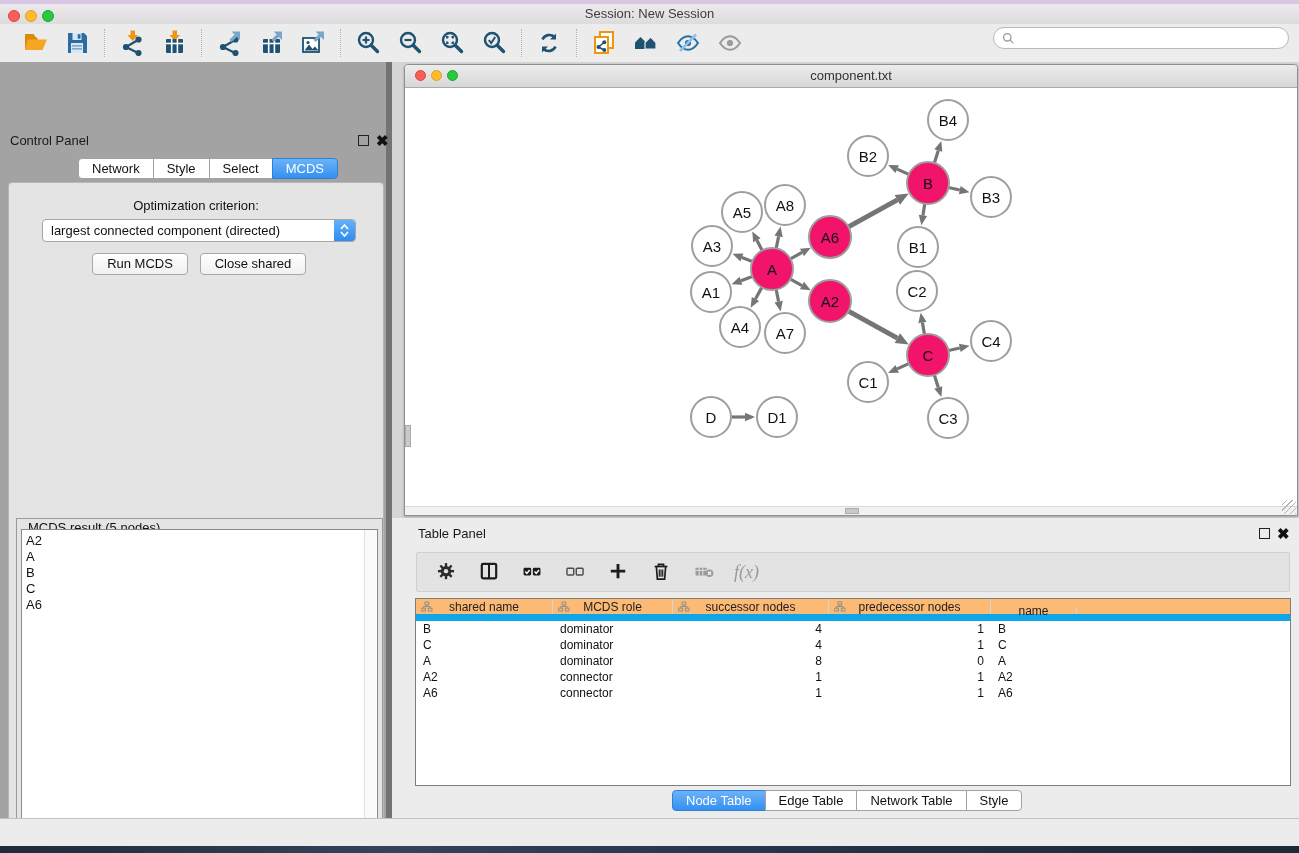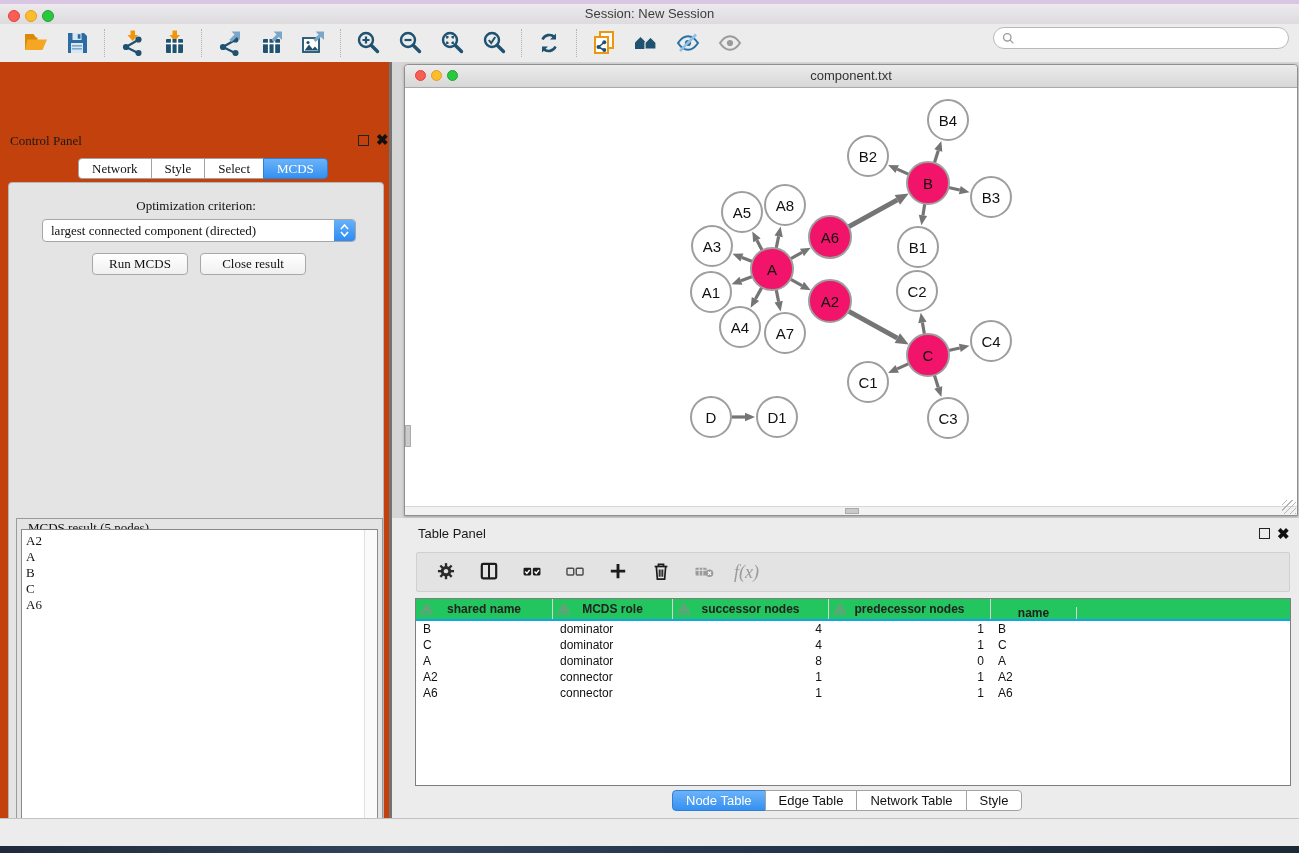--- a/index.html
+++ b/index.html
@@ -20,21 +20,21 @@
   #toolbar { left:0; top:24px; width:1299px; height:38px; background:#ececec; display:flex; align-items:center; padding-left:8px; }
   .tb-group { display:flex; align-items:center; gap:8px; padding:0 10px; }
   .tb-sep { width:1px; height:28px; border-left:1px dotted #b2b2b2; }
   .tb-btn { width:34px; height:30px; display:flex; align-items:center; justify-content:center; cursor:default; }
   .tb-btn svg { width:26px; height:26px; }
   #search-wrap { position:absolute; right:10px; top:3px; width:296px; height:22px; background:#fff; border:1px solid #b9b9b9; border-radius:11px; display:flex; align-items:center; padding:0 8px; }
   #search-wrap svg { width:13px; height:13px; margin-right:5px; flex:none; }
   #search-input { border:none; outline:none; flex:1; font-size:12px; background:transparent; }
 
   
-  #control-panel { left:0; top:62px; width:392px; height:756px; background:#c2410c; border-right:3px solid #737373;font-family:Liberation Serif, serif; }
+  #control-panel { left:0; top:62px; width:392px; height:756px; background:#a3a3a3; border-right:6px solid #737373; }
   .panel-title { font-size:13px; color:#1a1a1a; }
   .float-ic { width:11px; height:11px; border:1.6px solid #222; display:inline-block; }
   .close-ic { font-size:15px; font-weight:bold; color:#111; line-height:11px; }
   #cp-tabs { left:78px; top:96px; display:flex; }
   .tabseg { height:21px; line-height:20px; padding:0 13px; font-size:13px; background:#fff; border:1px solid #a2a2a2; margin-left:-1px; color:#111; }
   .tabseg:first-child { border-radius:4px 0 0 4px; margin-left:0; }
   .tabseg:last-child { border-radius:0 4px 4px 0; }
   .tabseg.active { background:linear-gradient(#6cb3f8,#3390f2); color:#fff; border-color:#2f7fd6; }
   #cp-body { left:8px; top:120px; width:376px; height:682px; background:#e4e4e4; border:1px solid #b6b6b6; border-radius:4px; }
   #opt-label { left:0; top:136px; width:392px; text-align:center; font-size:13px; color:#111; }
@@ -60,21 +60,21 @@
   #net-grip { position:absolute; right:1px; bottom:1px; width:14px; height:14px;
     background:repeating-linear-gradient(135deg, transparent 0 3px, #b5b5b5 3px 4px); }
 
   
   #table-panel { left:392px; top:518px; width:907px; height:300px; background:#ececec; }
   #tp-toolbar { left:416px; top:552px; width:874px; height:40px; background:#e3e3e3; border:1px solid #d0d0d0; border-radius:2px; display:flex; align-items:center; gap:17px; padding-left:16px; }
   .tp-btn { width:26px; height:26px; display:flex; align-items:center; justify-content:center; }
   .tp-btn svg { width:22px; height:22px; }
   .fx { font-family:"Liberation Serif",serif; font-style:italic; font-size:18px; color:#9a9a9a; }
   #node-table { left:415px; top:598px; width:876px; height:188px; background:#fff; border:1px solid #7e7e7e; overflow:hidden; }
-  #nt-header { display:flex; height:22px; border-bottom:2px solid #0ea5e9; background:#22c55e;font-weight:bold; }
+  #nt-header { display:flex; height:22px; border-bottom:7px solid #0ea5e9; background:#fdba74; }
   .hcell { display:flex; align-items:center; justify-content:center; gap:5px; font-size:12px; color:#222; border-right:1px solid #d4d4d4; position:relative; }
   .hcell svg { position:absolute; left:5px; width:12px; height:11px; }
   .trow { display:flex; height:16px; }
   .tcell { font-size:12px; color:#111; padding:0 7px; line-height:16px; white-space:nowrap; overflow:hidden; }
   #tp-tabs { left:672px; top:790px; display:flex;align-items:flex-end; }
 
   
   #statusbar { left:0; top:818px; width:1299px; height:28px; background:#ececec; border-top:1px solid #c2c2c2; }
   #desktop-bottom { left:0; top:846px; width:1299px; height:7px; background:linear-gradient(90deg,#1f2b3a,#32435a 30%,#24344a 60%,#1c2936); }
 </style>
@@ -303,21 +303,21 @@
       <span class="stepper">
         <svg width="9" height="6" viewBox="0 0 9 6">
             <path d="M1 5l3.5-4L8 5" fill="none" stroke="#fff" stroke-width="1.6"></path>
           </svg>
         <svg width="9" height="6" viewBox="0 0 9 6">
             <path d="M1 1l3.5 4L8 1" fill="none" stroke="#fff" stroke-width="1.6"></path>
           </svg>
       </span>
     </div>
     <div class="btn" style="left:92px; top:191px; width:96px;">Run MCDS</div>
-    <div class="btn" style="left:200px; top:191px; width:106px;">Close result</div>
+    <div class="btn" style="left:200px; top:191px; width:106px;">Close shared</div>
     <div class="abs" id="result-group"></div>
     <div class="abs" id="result-title">MCDS result (5 nodes)</div>
     <div class="abs" id="result-list">
       <div id="result-items">
           <div>A2</div>
           <div>A</div>
           <div>B</div>
           <div>C</div>
           <div>A6</div>
         </div>

